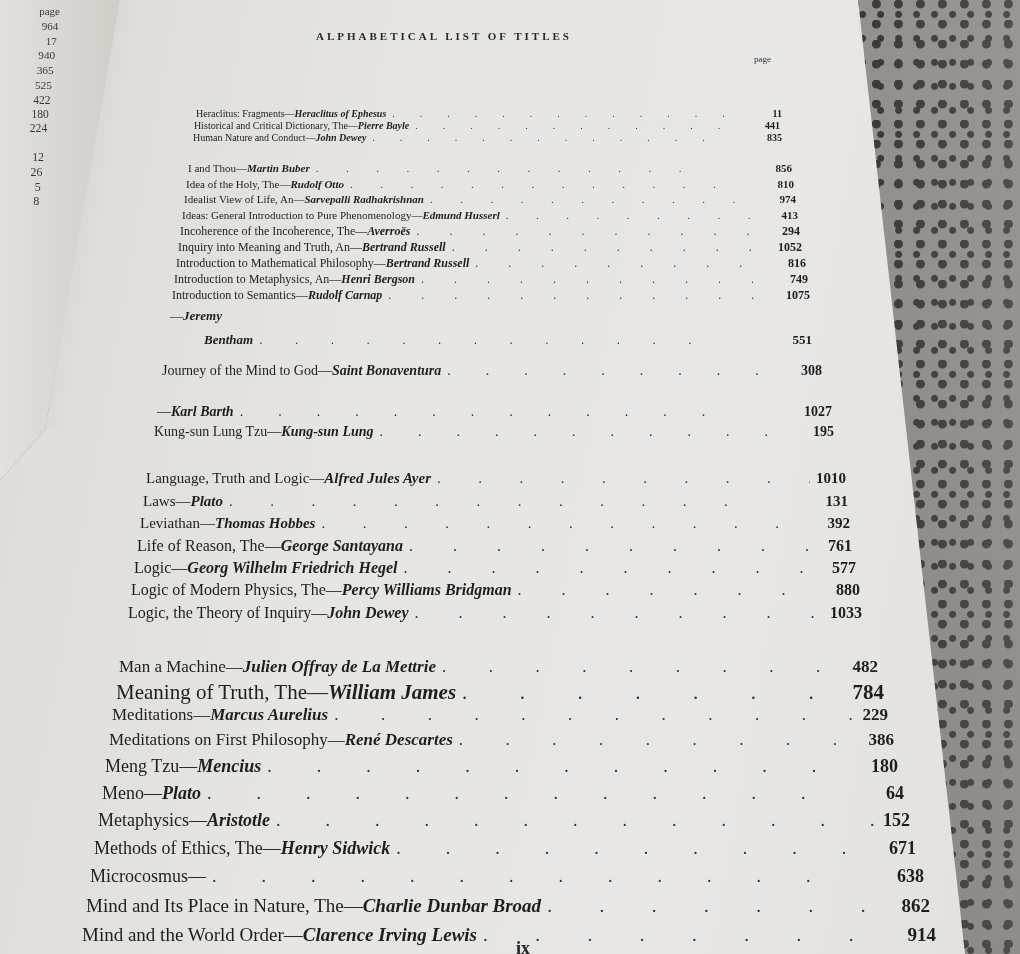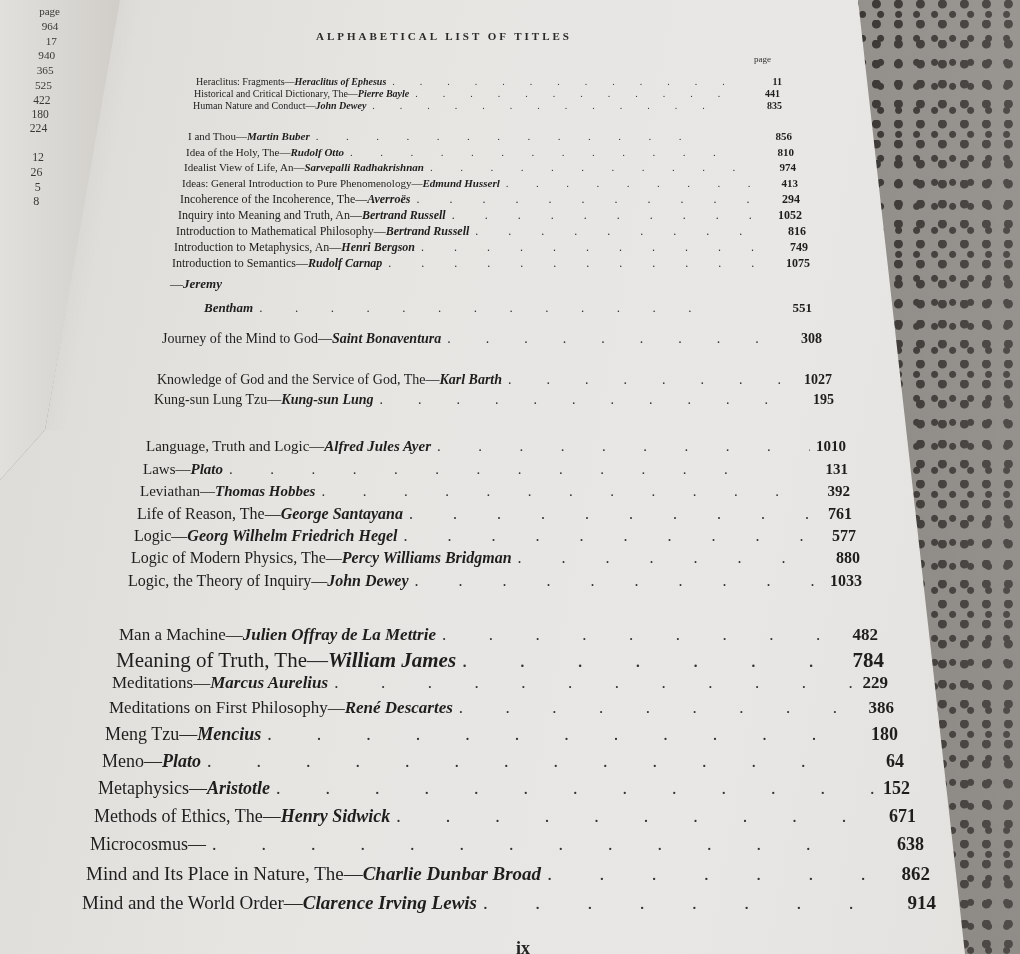--- a/index.html
+++ b/index.html
@@ -48,20 +48,21 @@
       position: absolute; left: 316px; top: 30px;
       font-size: 11px; letter-spacing: 3px; font-weight: bold; color: #2b2a28;
     }
     .page-header {
       position: absolute; left: 754px; top: 54px;
       font-size: 9px; color: #333;
     }
     .entry {
       position: absolute; display: flex; align-items: flex-end; color: #1f1e1d;
       white-space: nowrap;
+      margin-top: 32px;
     }
     .entry .t { font-weight: normal; }
     .entry .a { font-style: italic; font-weight: bold; }
     .entry .dots { flex: 1; overflow: hidden; letter-spacing: 0; color: #333; margin: 0 6px; }
     .entry .dots::after {
       content: ".          .          .          .          .          .          .          .          .          .          .          .          .";
       white-space: pre;
     }
     .entry .p { font-weight: bold; text-align: right; min-width: 30px; }
     .folio {
@@ -192,21 +193,20 @@
       <span class="p">551</span>
     </div>
     <div class="entry" style="top: 331px; left: 162px; width: 660px; font-size: 14px;">
       <span class="t">Journey of the Mind to God</span>
       <span> — </span>
       <span class="a">Saint Bonaventura</span>
       <span class="dots"></span>
       <span class="p">308</span>
     </div>
     <div class="entry" style="top: 372px; left: 157px; width: 675px; font-size: 14px;">
-      <span class="t">Knowledge of God and the Service of God, The</span>
       <span> — </span>
       <span class="a">Karl Barth</span>
       <span class="dots"></span>
       <span class="p">1027</span>
     </div>
     <div class="entry" style="top: 392px; left: 154px; width: 680px; font-size: 14px;">
       <span class="t">Kung-sun Lung Tzu</span>
       <span> — </span>
       <span class="a">Kung-sun Lung</span>
       <span class="dots"></span>

